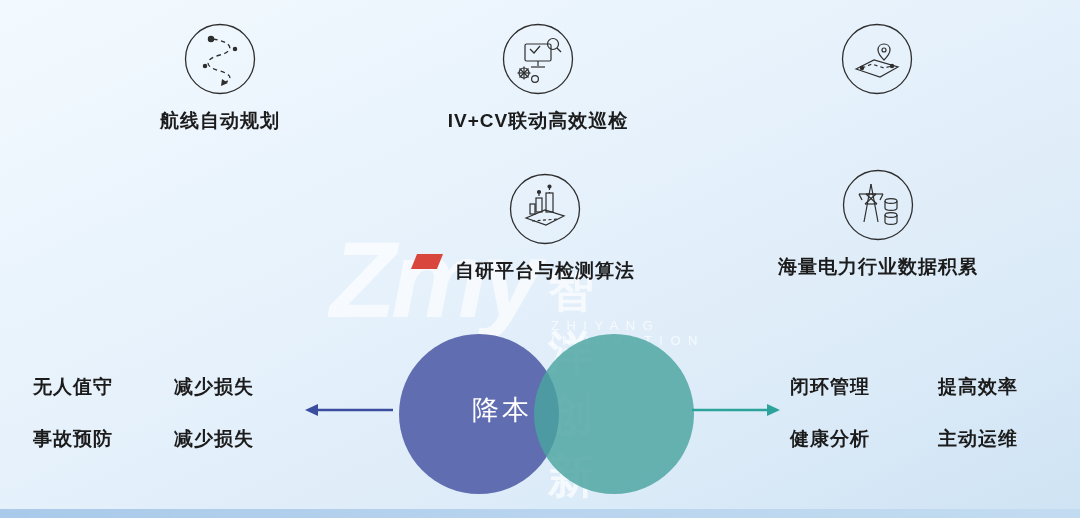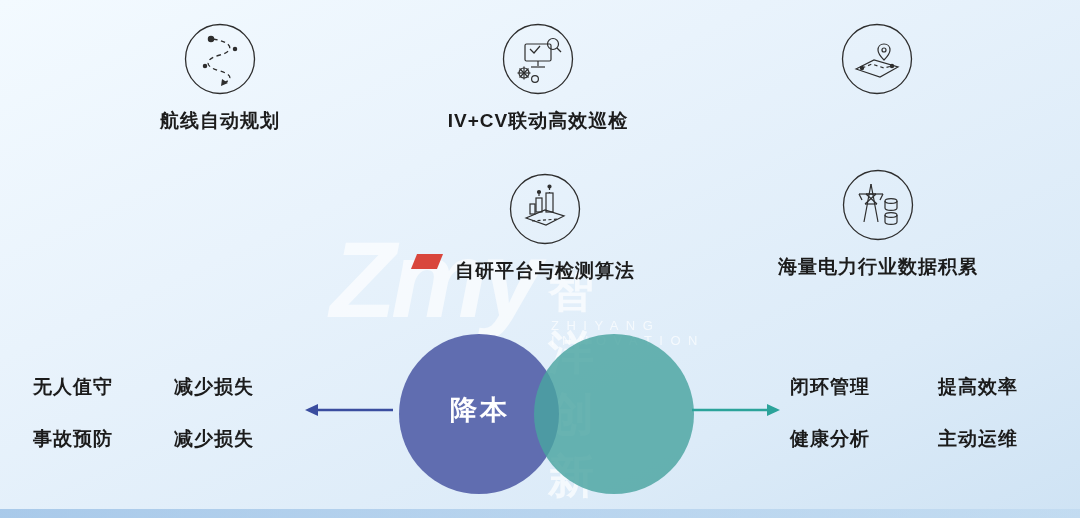--- a/index.html
+++ b/index.html
@@ -25,22 +25,22 @@
   
   .watermark { position:absolute; left:330px; top:226px; z-index:1; color:rgba(255,255,255,.62); }
   .wm-logo { font-size:108px; line-height:1; font-weight:700; font-style:italic; letter-spacing:-5px; color:rgba(255,255,255,.66); }
   .wm-accent { position:absolute; left:84px; top:28px; width:26px; height:15px; background:#d9463c; transform:skewX(-22deg); }
   .wm-cn { position:absolute; left:218px; top:34px; font-size:46px; font-weight:700; letter-spacing:8px; color:rgba(255,255,255,.68); }
   .wm-en { position:absolute; left:221px; top:92px; font-size:13px; letter-spacing:7.5px; color:rgba(255,255,255,.68); }
   
   .venn-circle { position:absolute; width:160px; height:160px; border-radius:50%; top:334px; z-index:2; }
   .venn-left  { left:399px; background:rgba(86,99,170,.93); }
   .venn-right { left:534px; background:rgba(73,164,160,.82); }
-  .venn-label { position:absolute; top:392px; width:104px; text-align:center; z-index:4;
-                font-size:27px; font-weight:700; color:#ffffff; letter-spacing:3px; }
+  .venn-label { position:absolute; top:392px; width:104px; text-align:right; z-index:4;
+                font-size:27px; font-weight:400; color:#ffffff; letter-spacing:3px; }
   .vl-left  { left:428px; }
   .vl-right { left:560px; }
   
   .arrow { position:absolute; top:401px; z-index:3; }
   .arrow-left  { left:303px; }
   .arrow-right { left:690px; }
   
   .benefit { position:absolute; z-index:3; font-size:19px; font-weight:700; color:#1b1b1b; letter-spacing:1px; }
   .b-l1{ left:33px;  top:374px; }
   .b-l2{ left:174px; top:374px; }

